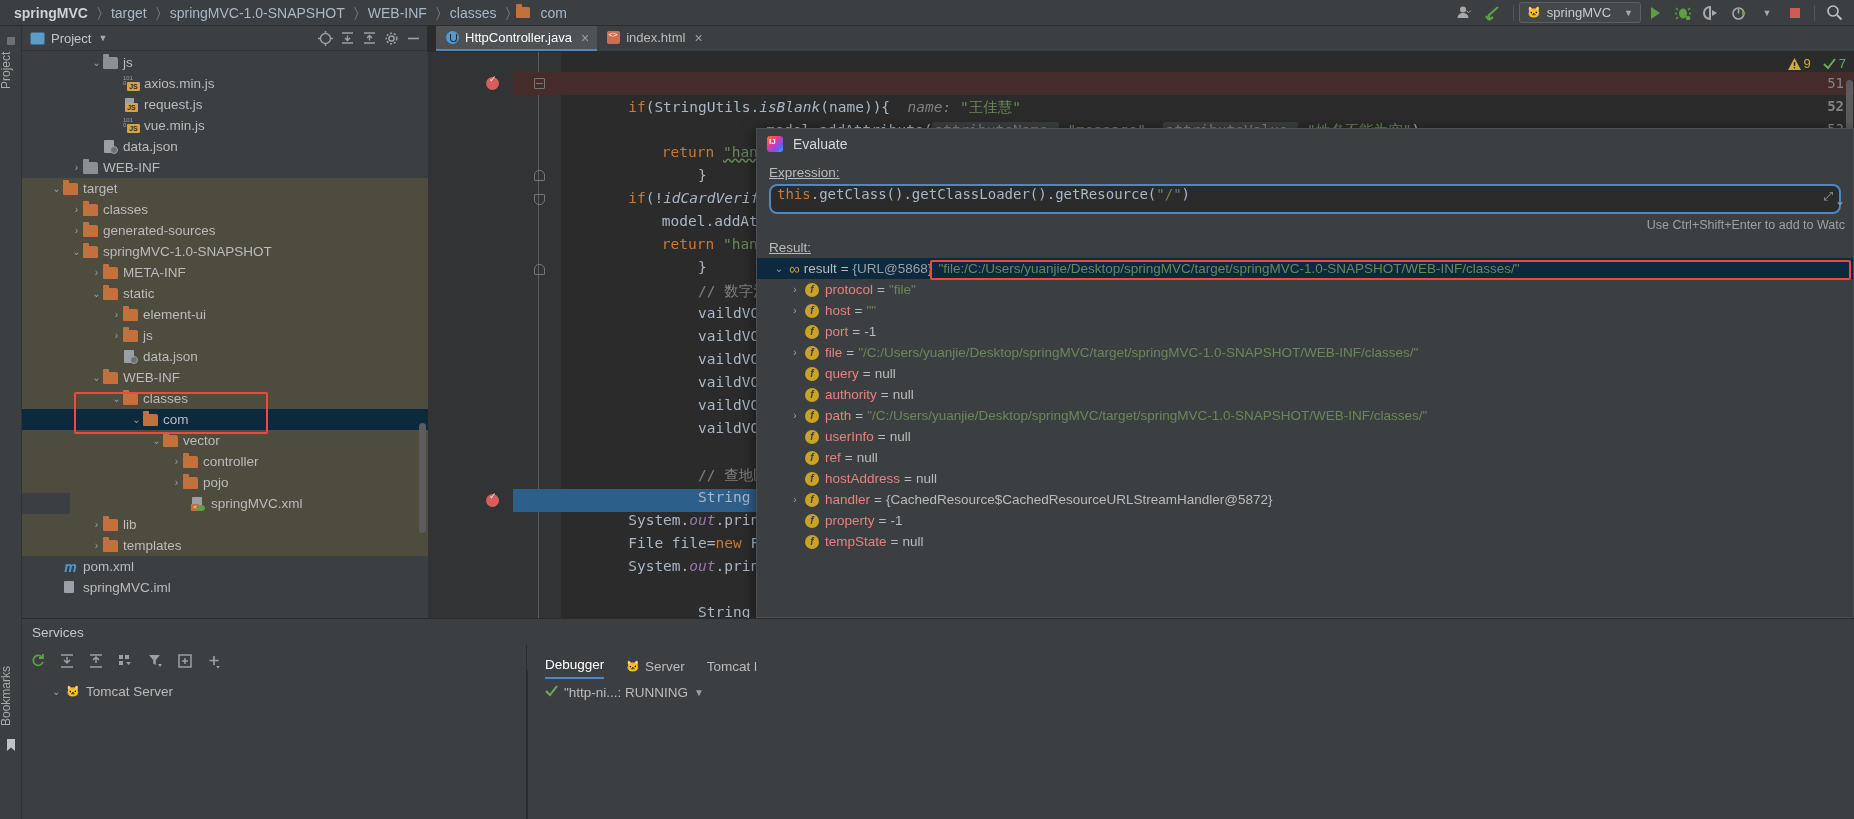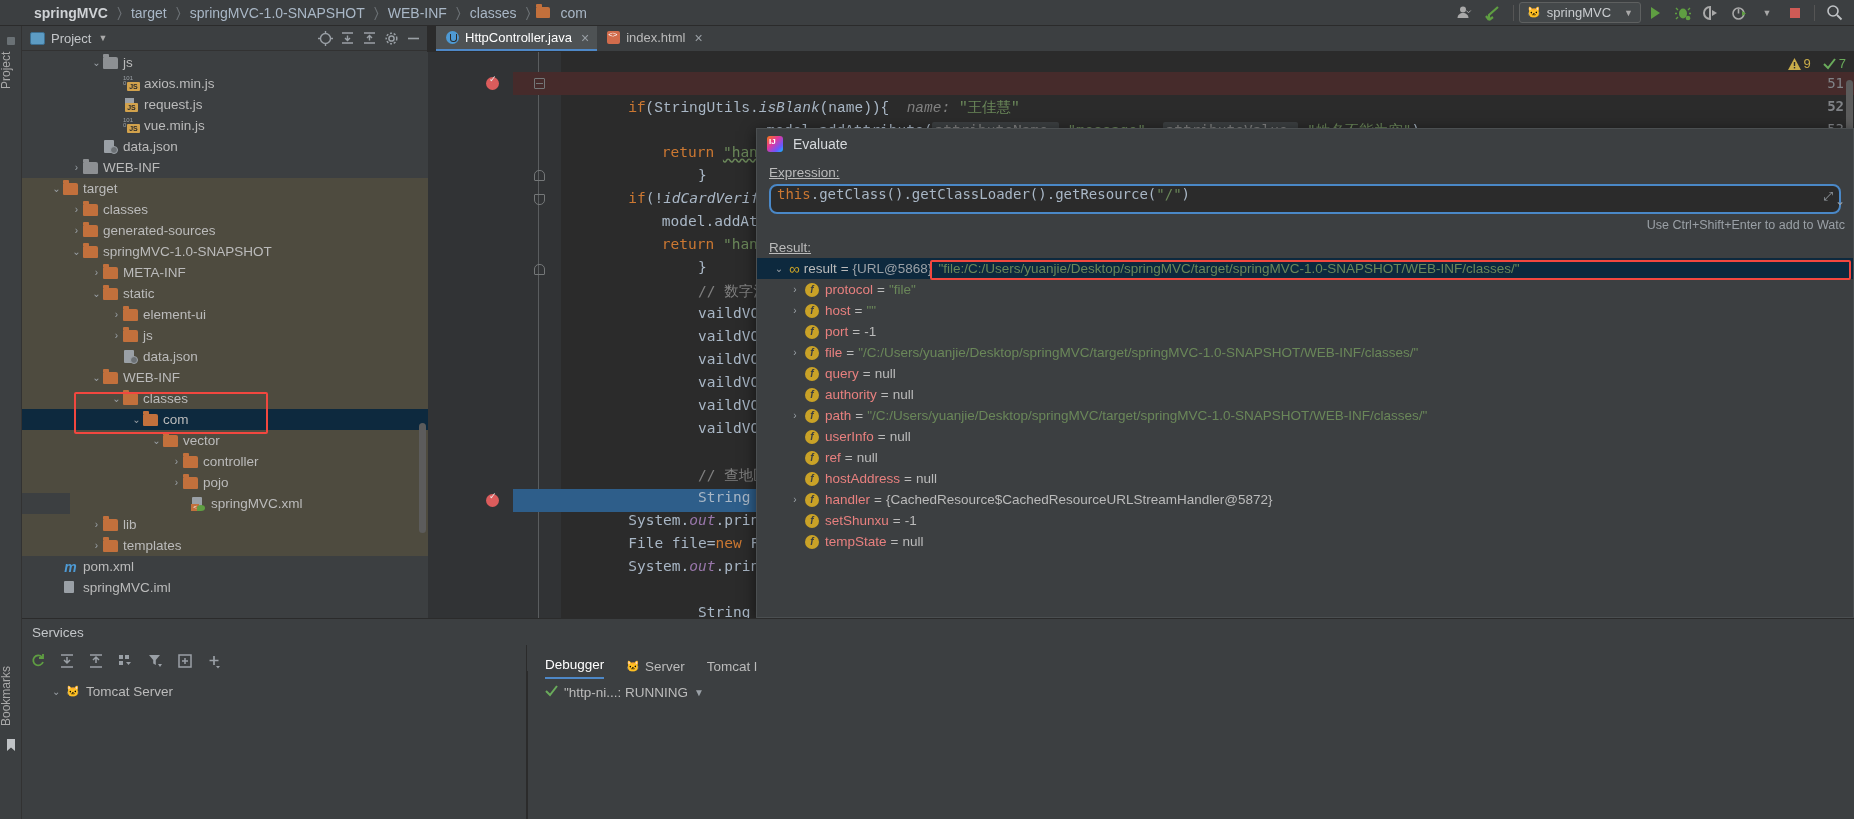--- a/index.html
+++ b/index.html
@@ -11,21 +11,20 @@
     color: #bbbbbb;
     overflow: hidden;
   }
   .app { position: relative; width: 1854px; height: 819px; }
 
   
   .topbar {
     position: absolute; left: 0; top: 0; width: 1854px; height: 26px;
     background: #3c3f41; display: flex; align-items: center;
     border-bottom: 1px solid #2b2b2b;
-    padding-left: 20px;
   }
   .crumbs { display: flex; align-items: center; padding-left: 10px; gap: 2px; }
   .crumb { font-size: 14px; color: #a9b7c6; padding: 0 4px; white-space: nowrap; }
   .crumb.bold { font-weight: bold; color: #cfd2d5; }
   .crumb-sep { color: #6c7175; font-size: 15px; padding: 0 3px; }
   .crumb-folder { display:inline-block; width:14px; height:11px; background:#c2703c;
       border-radius:1px 2px 1px 1px; margin-right:5px; position:relative; vertical-align:-1px;}
   .crumb-folder:before{content:"";position:absolute;left:0;top:-3px;width:6px;height:3px;background:#c2703c;border-radius:1px 1px 0 0;}
 
   .top-right { margin-left: auto; display: flex; align-items: center; gap: 0px; padding-right: 6px;}
@@ -522,21 +521,21 @@
 
       <div class="foldmark open" style="top:26px"></div>
       <div class="foldmark up" style="top:118px"></div>
       <div class="foldmark down" style="top:142px"></div>
       <div class="foldmark up" style="top:212px"></div>
 
       <div id="code-lines">
           <div class="lnum" style="top: 23px;">51</div>
           <div class="codeline" style="top: 23px; left: 133px;"></div>
           <div class="lnum" style="top: 46px; font-weight: bold;">52</div>
-          <div class="codeline" style="top: 46px; left: 200.2px; font-family: Liberation Mono, monospace;"><span class="kw">if</span>(StringUtils.<span class="ital" style="color:#a9b7c6">isBlank</span>(name)){  <span class="cmt ital">name:</span> <span class="str">"王佳慧"</span></div>
+          <div class="codeline" style="top: 46px; left: 200.2px;"><span class="kw">if</span>(StringUtils.<span class="ital" style="color:#a9b7c6">isBlank</span>(name)){  <span class="cmt ital">name:</span> <span class="str">"王佳慧"</span></div>
           <div class="lnum" style="top: 69px;">53</div>
           <div class="codeline" style="top: 69px; left: 233.8px;">            model.addAttribute(<span class="hint">attributeName:</span> <span class="str">"message"</span>, <span class="hint">attributeValue:</span> <span class="str">"姓名不能为空"</span>);</div>
           <div class="lnum" style="top: 92px;">54</div>
           <div class="codeline" style="top: 92px; left: 233.8px;"><span class="kw">return</span> <span class="str" style="text-decoration:underline wavy #6a8759">"handler"</span>;</div>
           <div class="lnum" style="top: 115px;">55</div>
           <div class="codeline" style="top: 115px; left: 200.2px;">        }</div>
           <div class="lnum" style="top: 138px;">56</div>
           <div class="codeline" style="top: 138px; left: 200.2px;"><span class="kw">if</span>(!<span class="ital" style="color:#a9b7c6">idCardVerify</span>(id)</div>
           <div class="lnum" style="top: 161px;">57</div>
           <div class="codeline" style="top: 161px; left: 233.8px;">model.addAttribu</div>
@@ -701,21 +700,21 @@
           <div class="rrow" style="padding-left: 28px;">
             <span class="rarrow">›</span>
             <span class="fbadge">f</span>
             <span class="rname field">handler</span>
             <span class="req">=</span>
             <span class="rval-obj">{CachedResource$CachedResourceURLStreamHandler@5872}</span>
           </div>
           <div class="rrow" style="padding-left: 28px;">
             <span class="rarrow"></span>
             <span class="fbadge">f</span>
-            <span class="rname field">setShunxu</span>
+            <span class="rname field">property</span>
             <span class="req">=</span>
             <span class="rval-num">-1</span>
           </div>
           <div class="rrow" style="padding-left: 28px;">
             <span class="rarrow"></span>
             <span class="fbadge">f</span>
             <span class="rname field">tempState</span>
             <span class="req">=</span>
             <span class="rval-null">null</span>
           </div>

